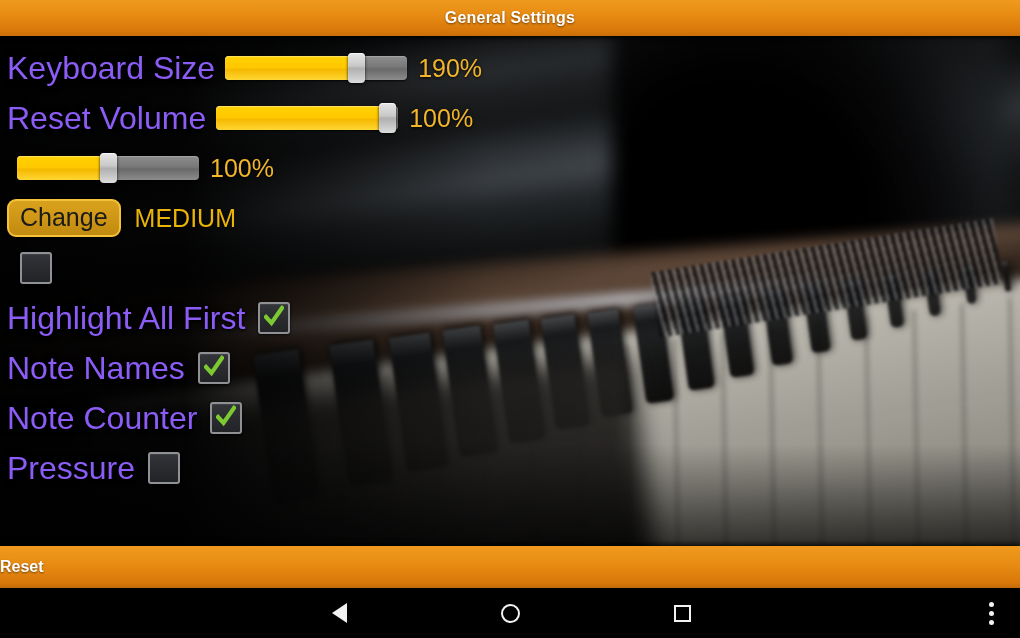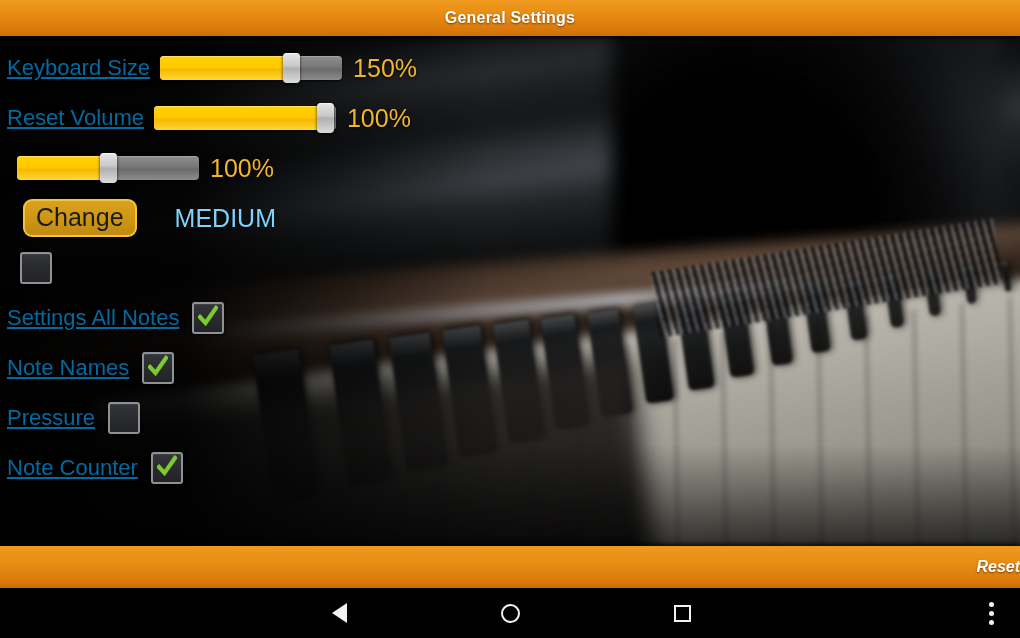--- a/index.html
+++ b/index.html
@@ -169,24 +169,23 @@
     letter-spacing: .2px;
     text-shadow: 0 1px 2px rgba(0,0,0,.5);
   }
 
   
   .resetbar {
     position: absolute; left: 0; top: 546px;
     width: 1020px; height: 42px;
     background: linear-gradient(180deg, #ef9a1f 0%, #e88c13 42%, #d9780a 88%, #c06a07 100%);
     box-shadow: 0 -2px 5px rgba(0,0,0,.8);
-    display: flex; align-items: center; justify-content: flex-end;
+    display: flex; align-items: center; justify-content: flex-start;
     z-index: 20;
     cursor: pointer;
-    font-style: italic;
   }
   .resetbar-text {
     color: #ffffff;
     font-size: 16px;
     font-weight: bold;
     text-shadow: 0 1px 2px rgba(0,0,0,.5);
   }
 
   
   .settings {
@@ -196,26 +195,25 @@
     z-index: 10;
     padding-top: 7px;
   }
   .row {
     display: flex;
     align-items: center;
     height: 50px;
     padding-left: 7px;
   }
   .row-label {
-    color: #0369a1;
-    font-size: 22px;
+    color: #8b5cf6;
+    font-size: 32px;
     font-weight: normal;
     text-shadow: 0 1px 3px rgba(0,0,0,.95), 0 0 7px rgba(0,0,0,.85);
     white-space: nowrap;
-    text-decoration: underline;
   }
 
   
   .slider {
     position: relative;
     width: 182px;
     height: 24px;
     margin-left: 10px;
     border-radius: 4px;
     background: linear-gradient(180deg, #8e8e8e 0%, #787878 45%, #6a6a6a 55%, #8c8c8c 100%);
@@ -241,34 +239,34 @@
   .slider-value {
     margin-left: 11px;
     color: #f2b52b;
     font-size: 25px;
     text-shadow: 0 1px 3px rgba(0,0,0,.9);
     white-space: nowrap;
   }
 
   
   .change-btn {
-    margin-left: 16px;
+    margin-left: 0;
     padding: 3px 11px 5px;
     border: 2px solid #f5c23c;
     border-radius: 9px;
     background: linear-gradient(180deg, #d9a21d 0%, #cf9716 48%, #c08a10 100%);
     color: #1a1a1a;
     font-size: 25px;
     line-height: 1.05;
     cursor: pointer;
     box-shadow: 0 1px 3px rgba(0,0,0,.7);
   }
   .vib-value {
-    margin-left: 38px;
-    color: #7dd3fc;
+    margin-left: 14px;
+    color: #eab308;
     font-size: 25px;
     text-shadow: 0 1px 3px rgba(0,0,0,.9);
   }
 
   
   .checkbox {
     position: relative;
     margin-left: 13px;
     width: 32px; height: 32px;
     border: 2px solid #8f9195;
@@ -378,21 +376,21 @@
   </div>
 
   <div class="settings">
 
     <div class="row">
       <span class="row-label">Keyboard Size</span>
       <div class="slider">
         <div class="slider-fill" id="fill-0" style="width: 72%;"></div>
         <div class="slider-thumb" id="thumb-0" style="left: 72%;"></div>
       </div>
-      <span class="slider-value">150%</span>
+      <span class="slider-value">190%</span>
     </div>
 
     <div class="row">
       <span class="row-label">Reset Volume</span>
       <div class="slider">
         <div class="slider-fill" id="fill-1" style="width: 94%;"></div>
         <div class="slider-thumb" id="thumb-1" style="left: 94%;"></div>
       </div>
       <span class="slider-value">100%</span>
     </div>
@@ -410,54 +408,54 @@
       <span class="vib-value">MEDIUM</span>
     </div>
 
     <div class="row">
       <div class="checkbox" id="cb-0">
         
       </div>
     </div>
 
     <div class="row">
-      <span class="row-label">Settings All Notes</span>
+      <span class="row-label">Highlight All First</span>
       <div class="checkbox checked" id="cb-1">
         <svg class="tick" viewBox="0 0 20 22">
           <path d="M2 12 L7.5 18 L18 3" stroke="#7cc931" stroke-width="4.2" fill="none" stroke-linecap="square"></path>
         </svg>
       </div>
     </div>
 
 
     <div class="row">
       <span class="row-label">Note Names</span>
       <div class="checkbox checked" id="cb-3">
         <svg class="tick" viewBox="0 0 20 22">
           <path d="M2 12 L7.5 18 L18 3" stroke="#7cc931" stroke-width="4.2" fill="none" stroke-linecap="square"></path>
         </svg>
       </div>
     </div>
 
     <div class="row">
-      <span class="row-label">Pressure</span>
-      <div class="checkbox" id="cb-5">
-        
-      </div>
-    </div>
-
-    <div class="row">
       <span class="row-label">Note Counter</span>
       <div class="checkbox checked" id="cb-4">
         <svg class="tick" viewBox="0 0 20 22">
           <path d="M2 12 L7.5 18 L18 3" stroke="#7cc931" stroke-width="4.2" fill="none" stroke-linecap="square"></path>
         </svg>
       </div>
     </div>
 
+    <div class="row">
+      <span class="row-label">Pressure</span>
+      <div class="checkbox" id="cb-5">
+        
+      </div>
+    </div>
+
   </div>
 
   <div class="resetbar">
     <span class="resetbar-text">Reset</span>
   </div>
 
   <div class="navbar">
     <div class="nav-btn nav-back">
       <div class="tri"></div>
     </div>

